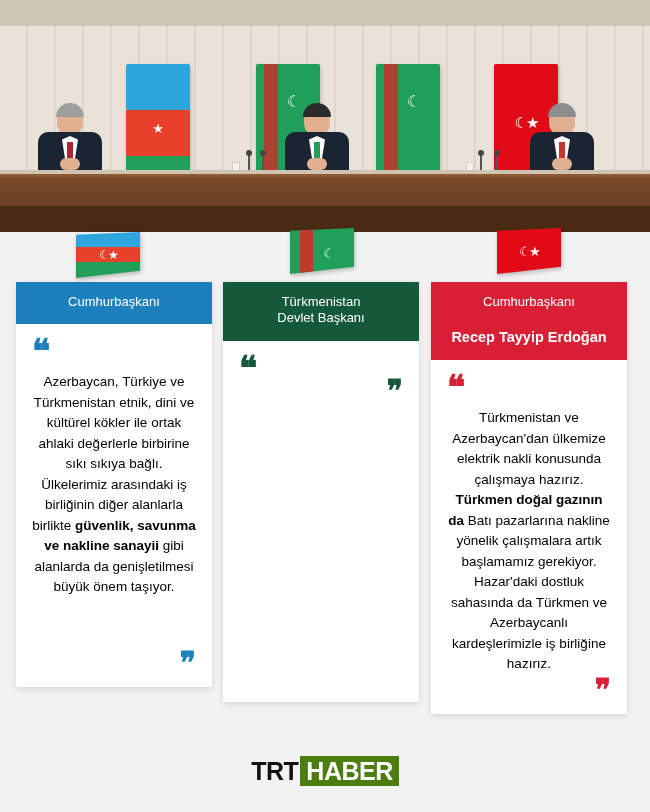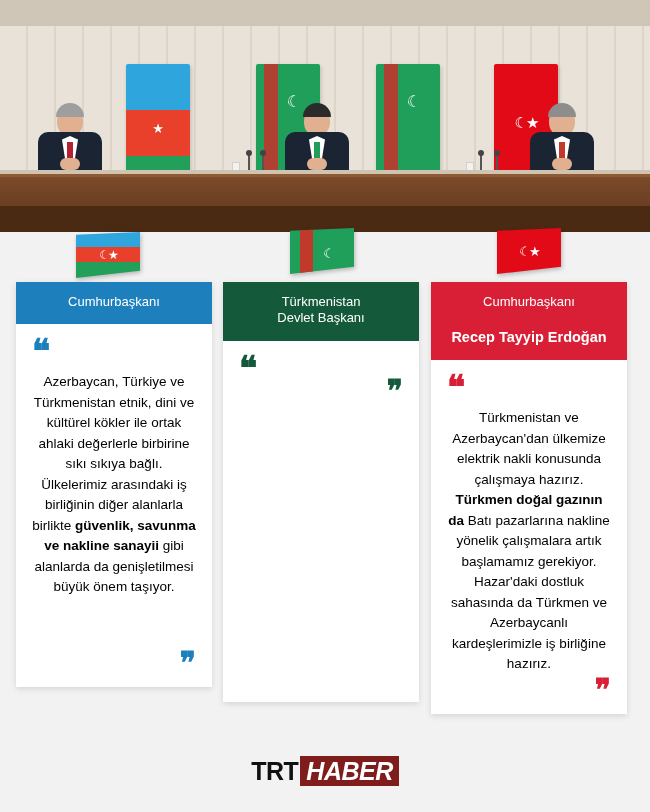--- a/index.html
+++ b/index.html
@@ -115,21 +115,21 @@
     font-size:13.5px; line-height:1.52; color:#000000; text-align:center;
   }
   .card-body b { font-weight:bold; }
 
   .quote-close { font-size:30px; font-weight:bold; line-height:.7; text-align:right; padding:0 16px 14px; }
 
   
   .footer { position:absolute; left:0; bottom:26px; width:650px; text-align:center; }
   .logo { display:inline-block; font-size:25px; font-weight:bold; letter-spacing:-0.5px; }
   .logo .trt { color:#111; }
-  .logo .haber { background:#7f1d1d; color:#fff; padding:1px 6px; margin-left:2px;font-style:italic; }
+  .logo .haber { background:#4d7c0f; color:#fff; padding:1px 6px; margin-left:2px; }
 </style>
 </head>
 <body>
 
 <div class="photo">
   <div class="wall"></div>
   <div class="wall-top"></div>
 
   <div class="bgflag" style="left:120px;">
     <div class="pole"></div>

